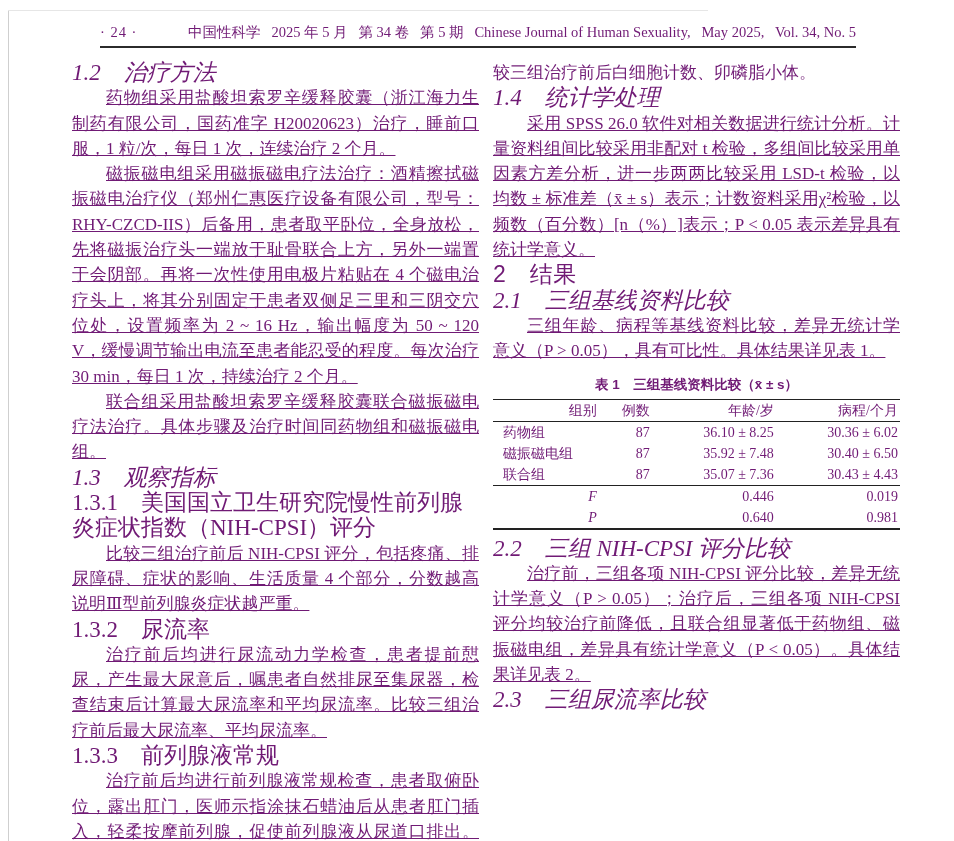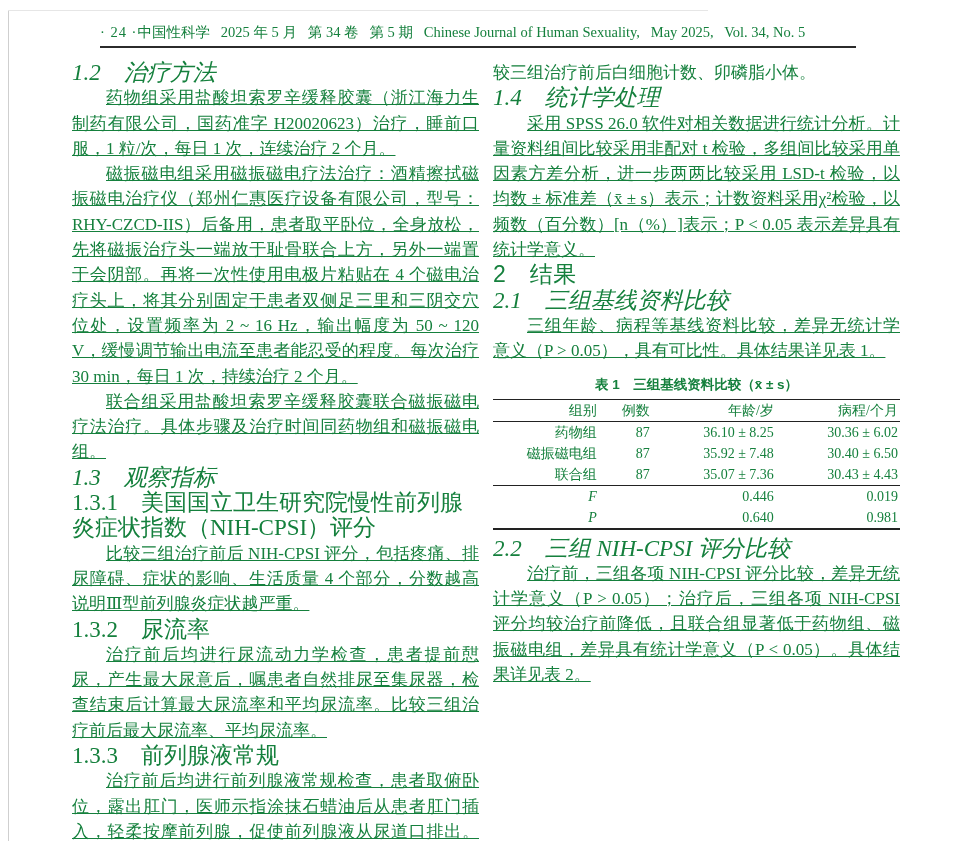--- a/index.html
+++ b/index.html
@@ -1,33 +1,33 @@
 <!DOCTYPE html>
 <html lang="zh"><head>
 <meta charset="utf-8">
 <style>
   html,body { margin:0; padding:0; background:#ffffff; }
   .page {
     position:relative;
     width:954px; height:841px;
     background:#ffffff;
-    color:#15803d;
+    color:#701a75;
     font-family:"Liberation Serif","DejaVu Serif",serif;
     overflow:hidden;
   }
   .scan-edge-left { position:absolute; left:8px; top:10px; bottom:0; width:1px; background:#cfcfcf; }
   .scan-edge-top  { position:absolute; left:8px; top:10px; width:700px; height:1px; background:#e6e6e6; }
 
   .pagehead {
     position:absolute; left:100px; top:22px; width:756px;
     display:flex; align-items:baseline;
     font-size:14.5px; line-height:20px; white-space:nowrap;
   }
   .pagenum { flex:0 0 auto; letter-spacing:1px; }
-  .jline   { flex:1 1 auto; text-align:left; }
+  .jline   { flex:1 1 auto; text-align:right; }
   .header-rule { position:absolute; left:100px; top:46px; width:756px; height:2px; background:#2b2b2b; }
 
   .columns {
     position:absolute; left:72px; top:60px; width:828px;
     display:flex; gap:14px;
   }
   .col {
     width:407px; flex:0 0 407px;
     font-size:17px; line-height:25.3px;
     text-align:justify;
@@ -50,21 +50,21 @@
     text-align:center;
     font-family:"Liberation Sans","DejaVu Sans",sans-serif;
     font-weight:bold; font-size:13.5px; line-height:18px;
     margin:12px 0 5px 0;
   }
   table.t1 { width:100%; border-collapse:collapse; font-size:14px; }
   table.t1 th, table.t1 td {
     padding:1px 2px; text-align:right; font-weight:normal; line-height:19px;
   }
   table.t1 thead tr { border-top:1.8px solid #222; border-bottom:1px solid #222; }
-  table.t1 td.grp { text-align:right; padding-left:10px; }
+  table.t1 td.grp { text-align:left; padding-left:10px; }
   table.t1 tr.lastgrp { border-bottom:1.8px solid #222; }
   table.t1 tr.lastat  { border-bottom:2px solid #222; }
   .ital { font-style:italic; }
   .c-grp { width:26%; } .c-n { width:13%; } .c-age { width:30.5%; } .c-dur { width:30.5%; }
 </style>
 </head>
 <body>
 
 <div class="page">
   <div class="scan-edge-left"></div>
@@ -147,16 +147,17 @@
               <td></td>
               <td>0.640</td>
               <td>0.981</td>
             </tr>
           </tbody>
         </table>
       </div>
 
       <h3 class="h-kai">2.2 三组 NIH-CPSI 评分比较</h3>
       <p class="para">治疗前，三组各项 NIH-CPSI 评分比较，差异无统计学意义（P &gt; 0.05）；治疗后，三组各项 NIH-CPSI 评分均较治疗前降低，且联合组显著低于药物组、磁振磁电组，差异具有统计学意义（P &lt; 0.05）。具体结果详见表 2。</p>
+      <h3 class="h-kai">2.3 三组尿流率比较</h3>
     </section>
 
   </div>
 </div>
 
 </body></html>

